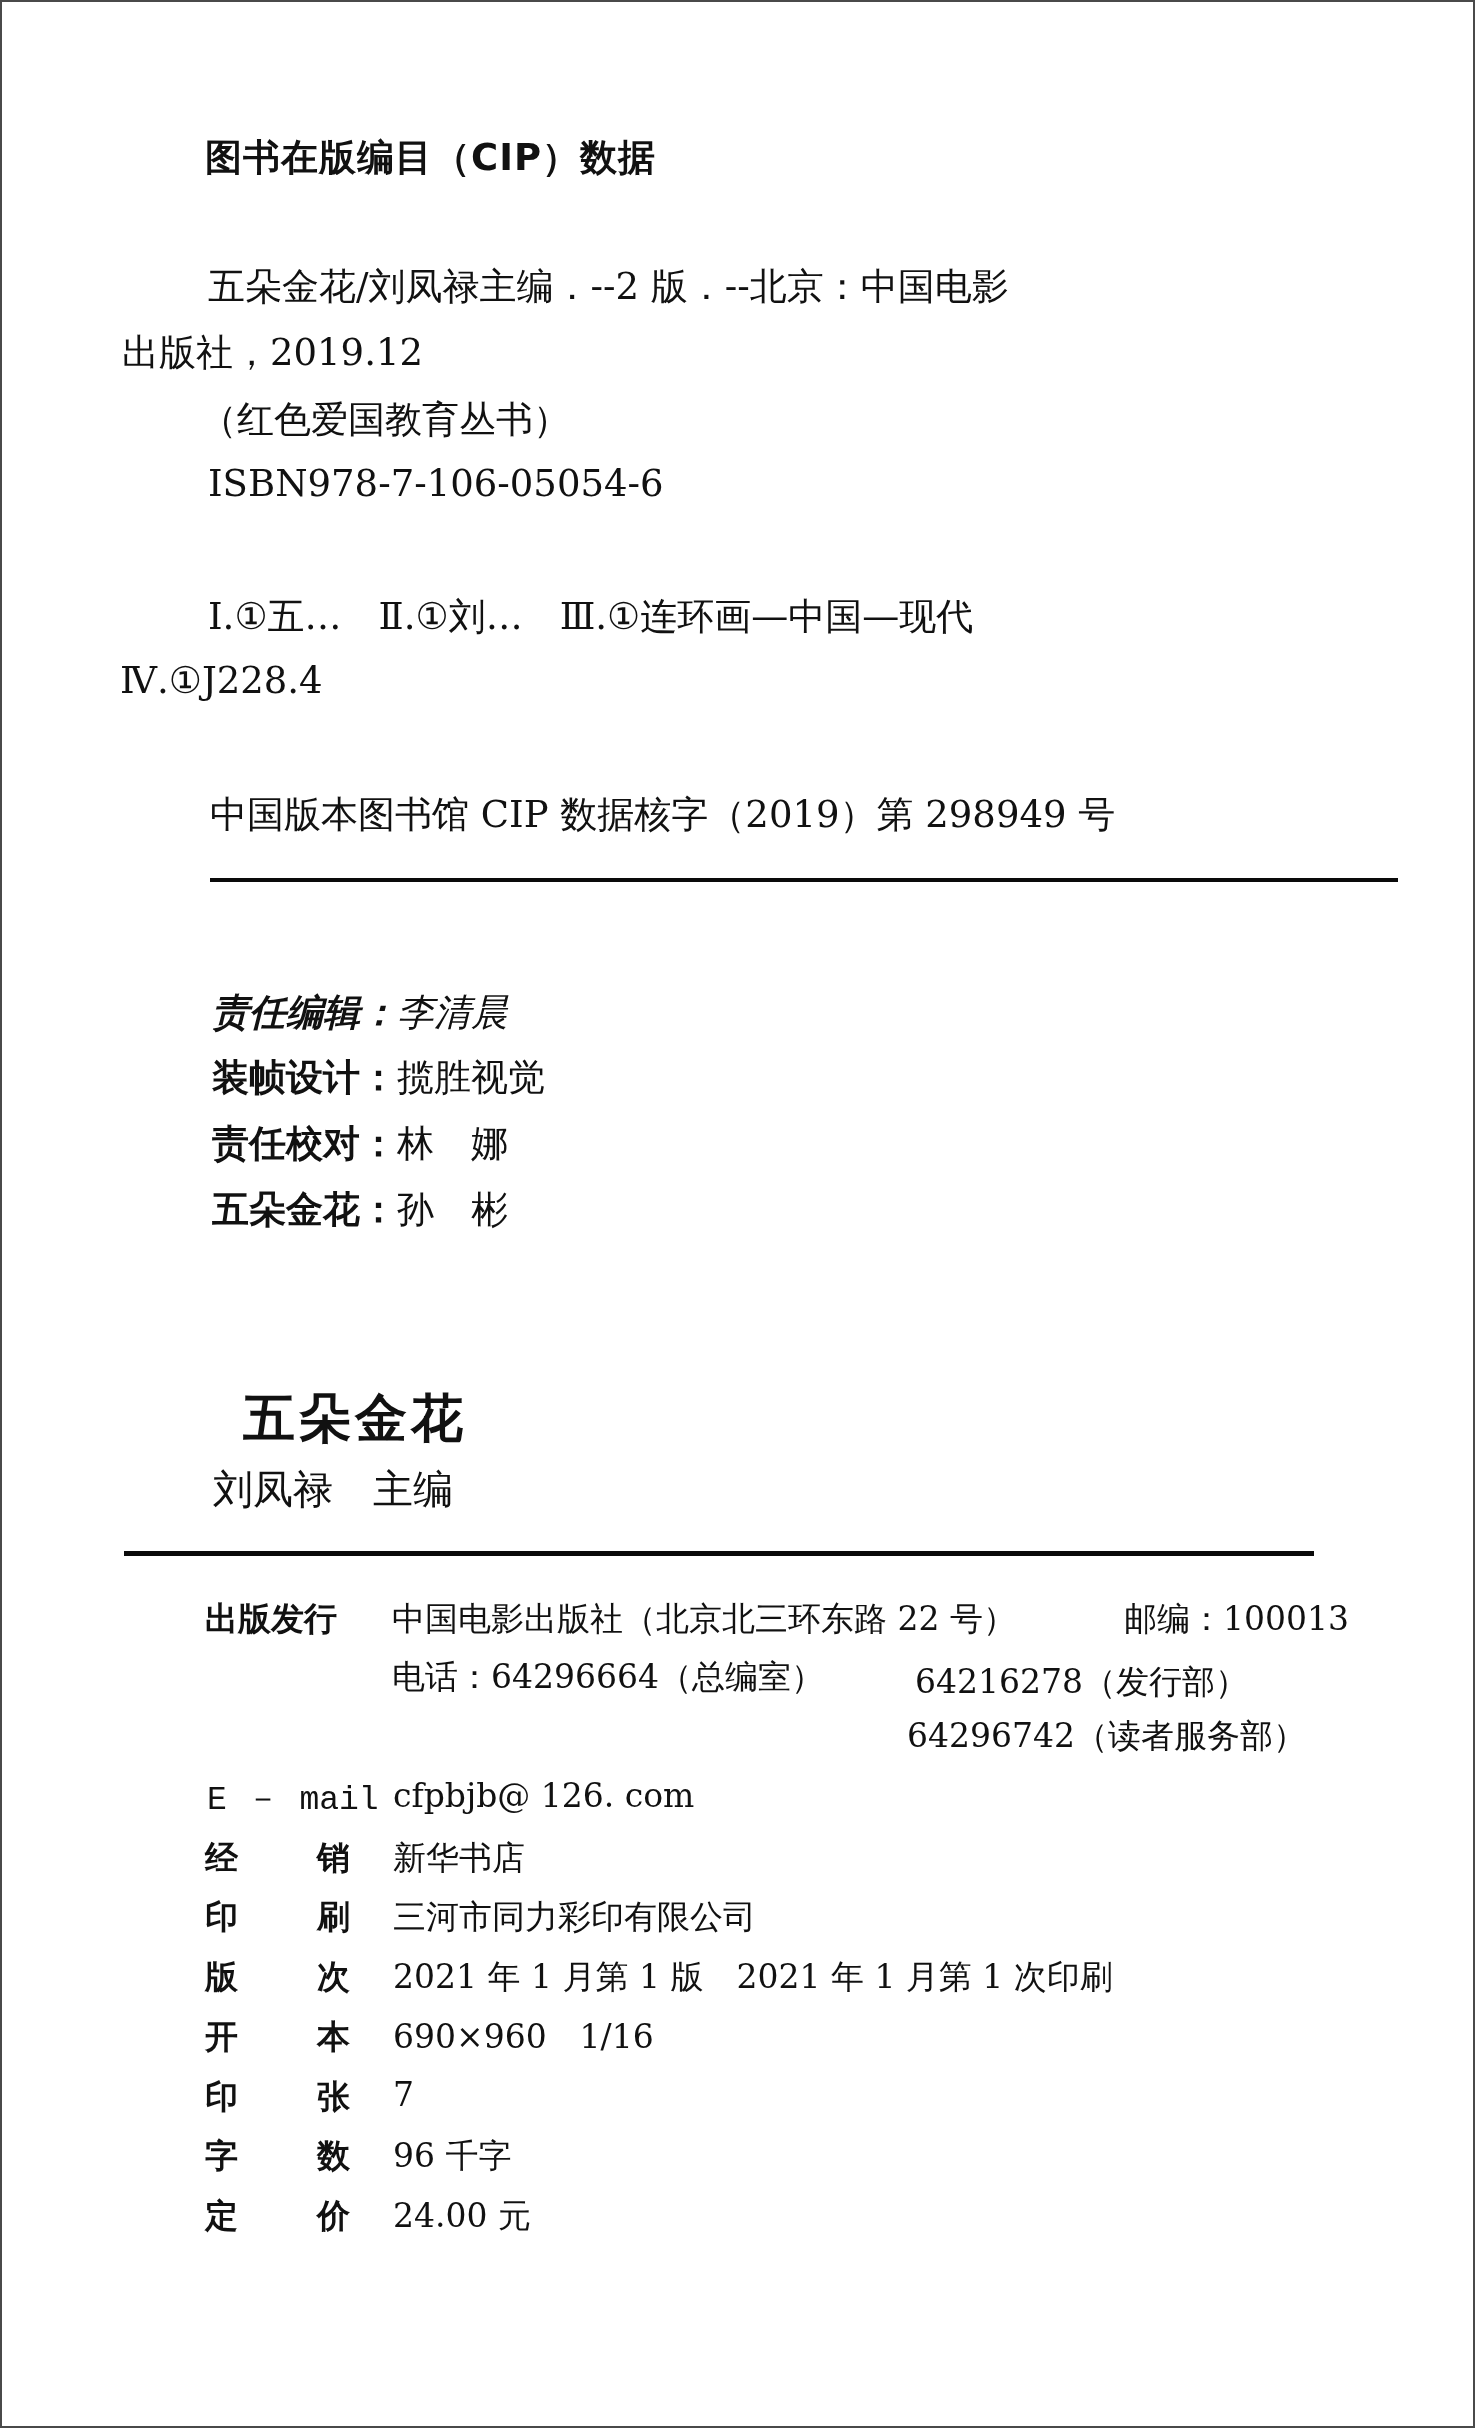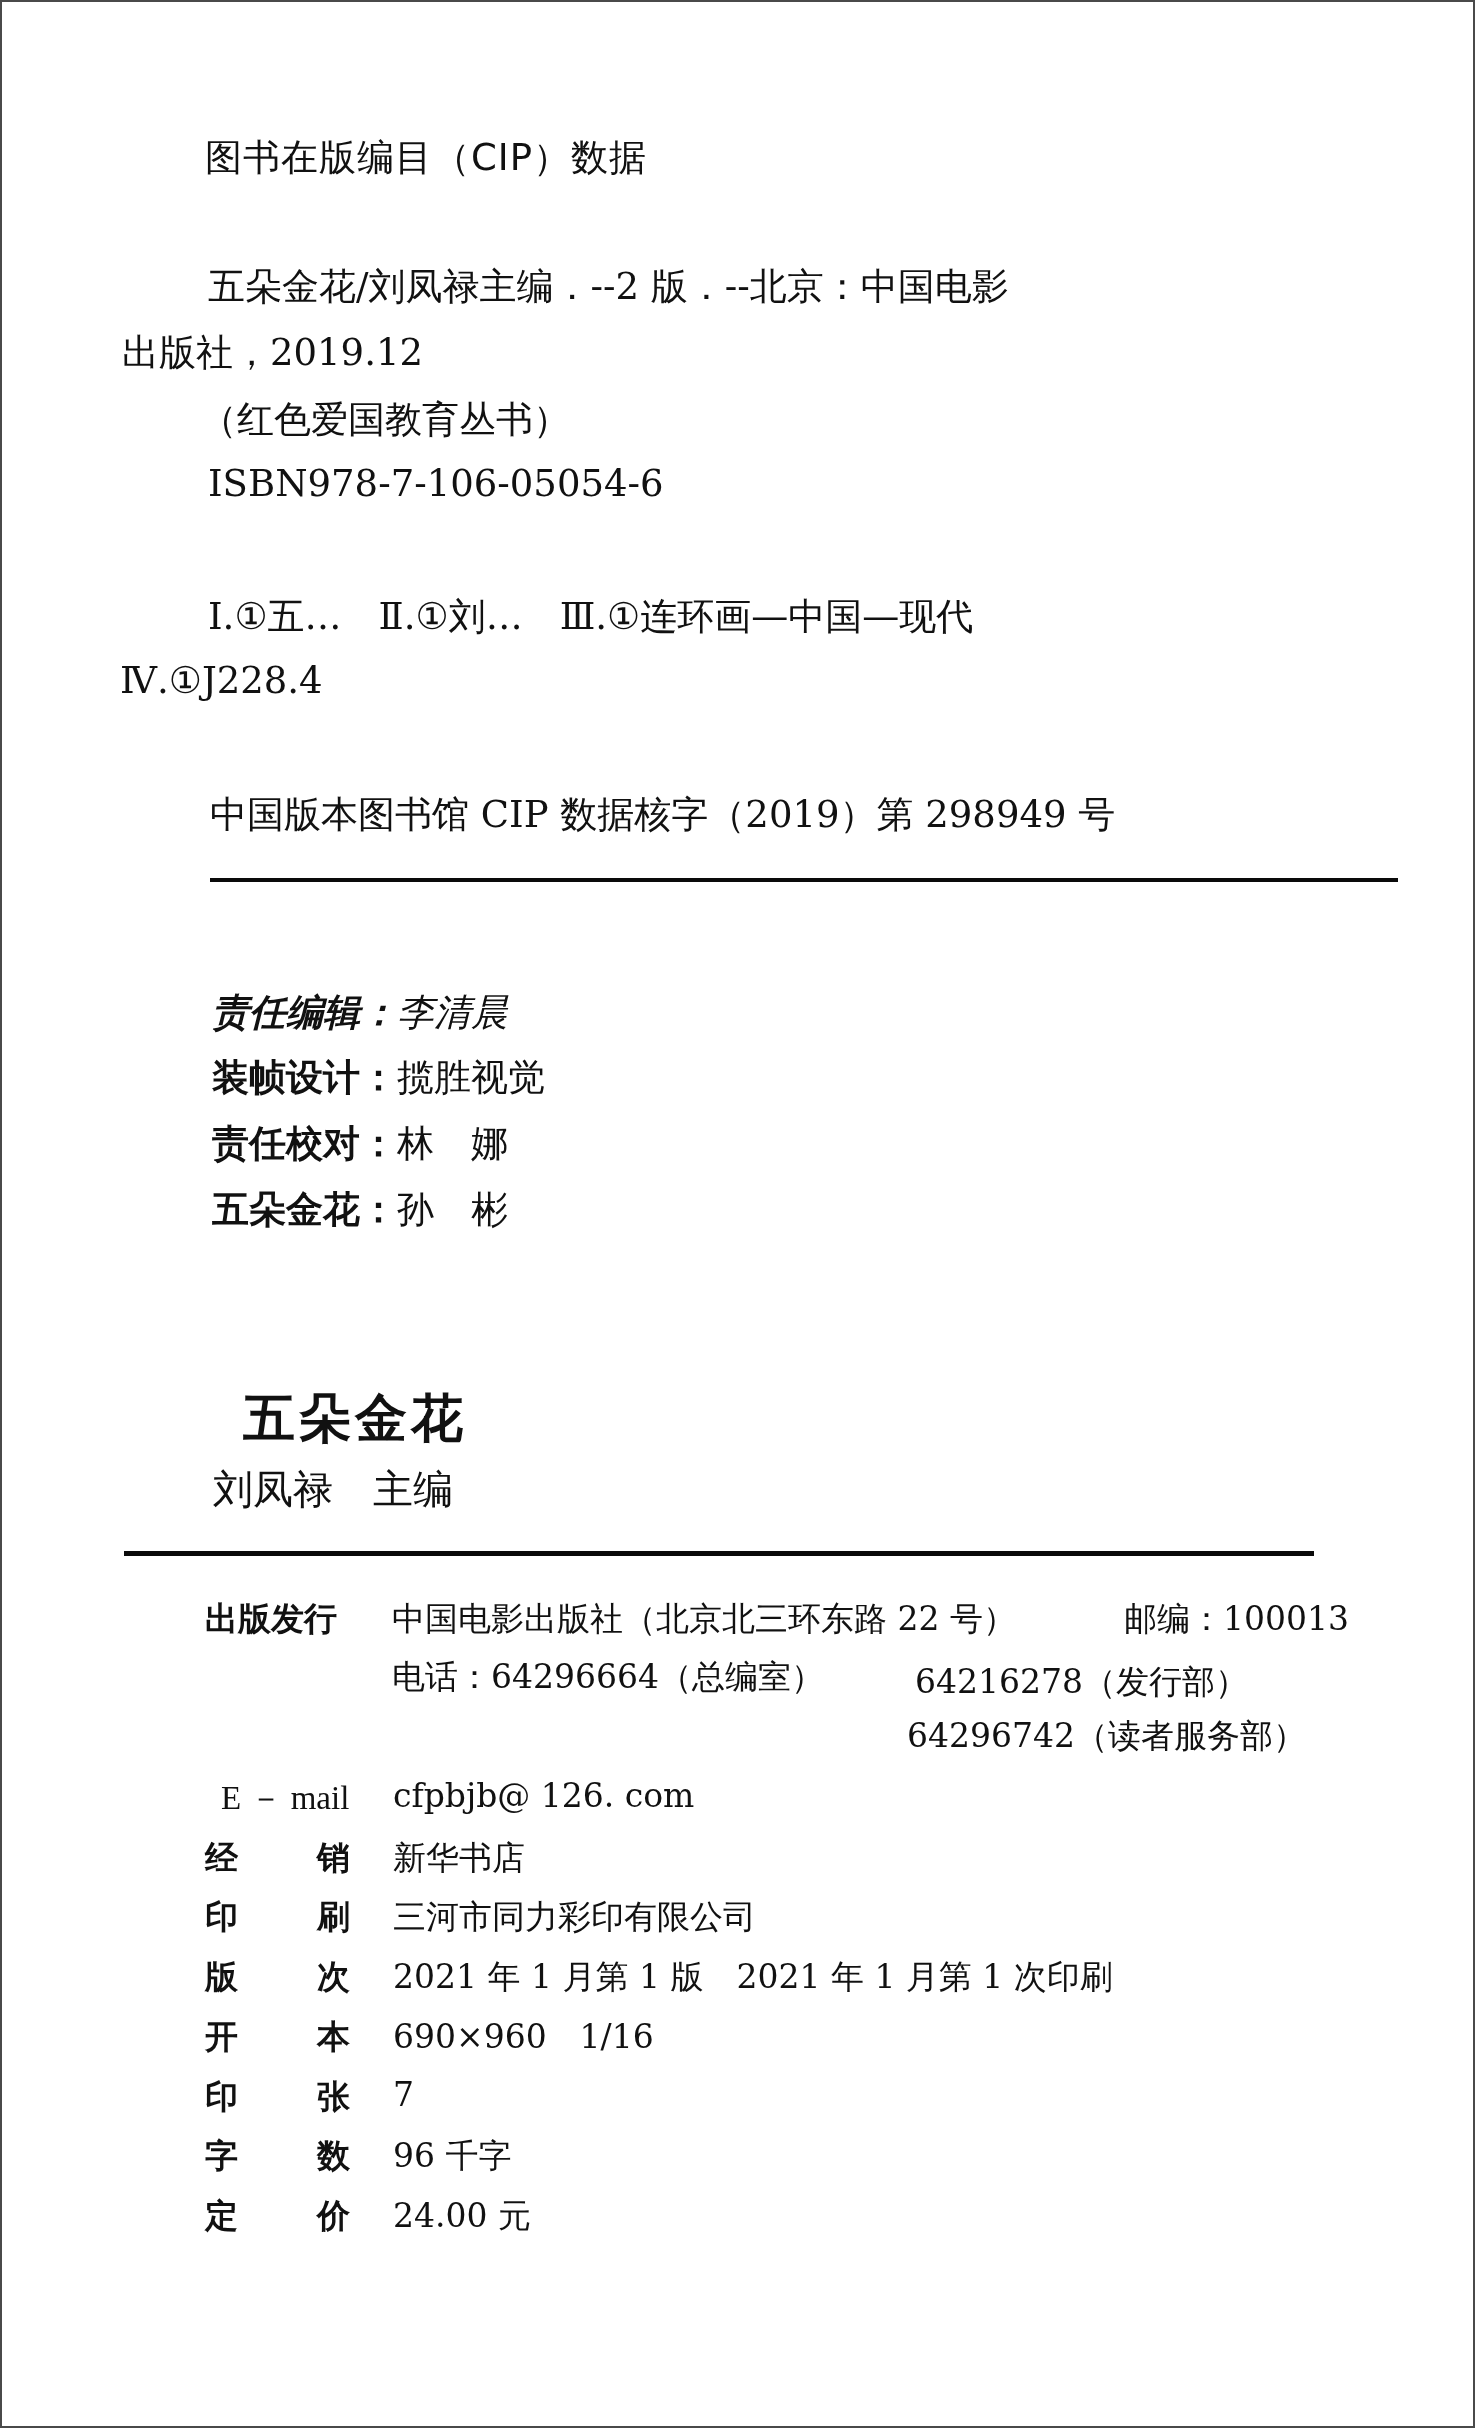--- a/index.html
+++ b/index.html
@@ -21,21 +21,21 @@
       width: 1475px; height: 2428px;
       box-sizing: border-box;
       border: 2px solid #4a4a4a;
       pointer-events: none;
     }
     .abs { position: absolute; white-space: nowrap; }
 
     .cip-heading {
       left: 205px; top: 133px;
       font-family: "DejaVu Sans", "Liberation Sans", sans-serif;
-      font-weight: normal;
+      font-weight: bold;
       font-size: 37px;
       letter-spacing: 1px;
     }
     .cip-line {
       font-size: 37px;
       letter-spacing: 0px;
     }
     .rule {
       position: absolute;
       background: #0a0a0a;
@@ -78,22 +78,22 @@
     }
     .spec-label-a, .spec-label-b {
       position: absolute;
       top: 0;
       font-family: "DejaVu Sans", "Liberation Sans", sans-serif;
       font-weight: bold;
     }
     .spec-label-a { left: 0; }
     .spec-label-b { left: 112px; }
     .spec-label-plain {
-      position: absolute; top: 0; left: 16px;
-      font-family: Liberation Serif, serif;
+      position: absolute; top: 0; left: 2px;
+      font-family: Liberation Mono, monospace;
       font-weight: normal;
     }
     .spec-value {
       position: absolute;
       top: 0;
       left: 188px;
     }
   </style>
 </head>
 <body>

